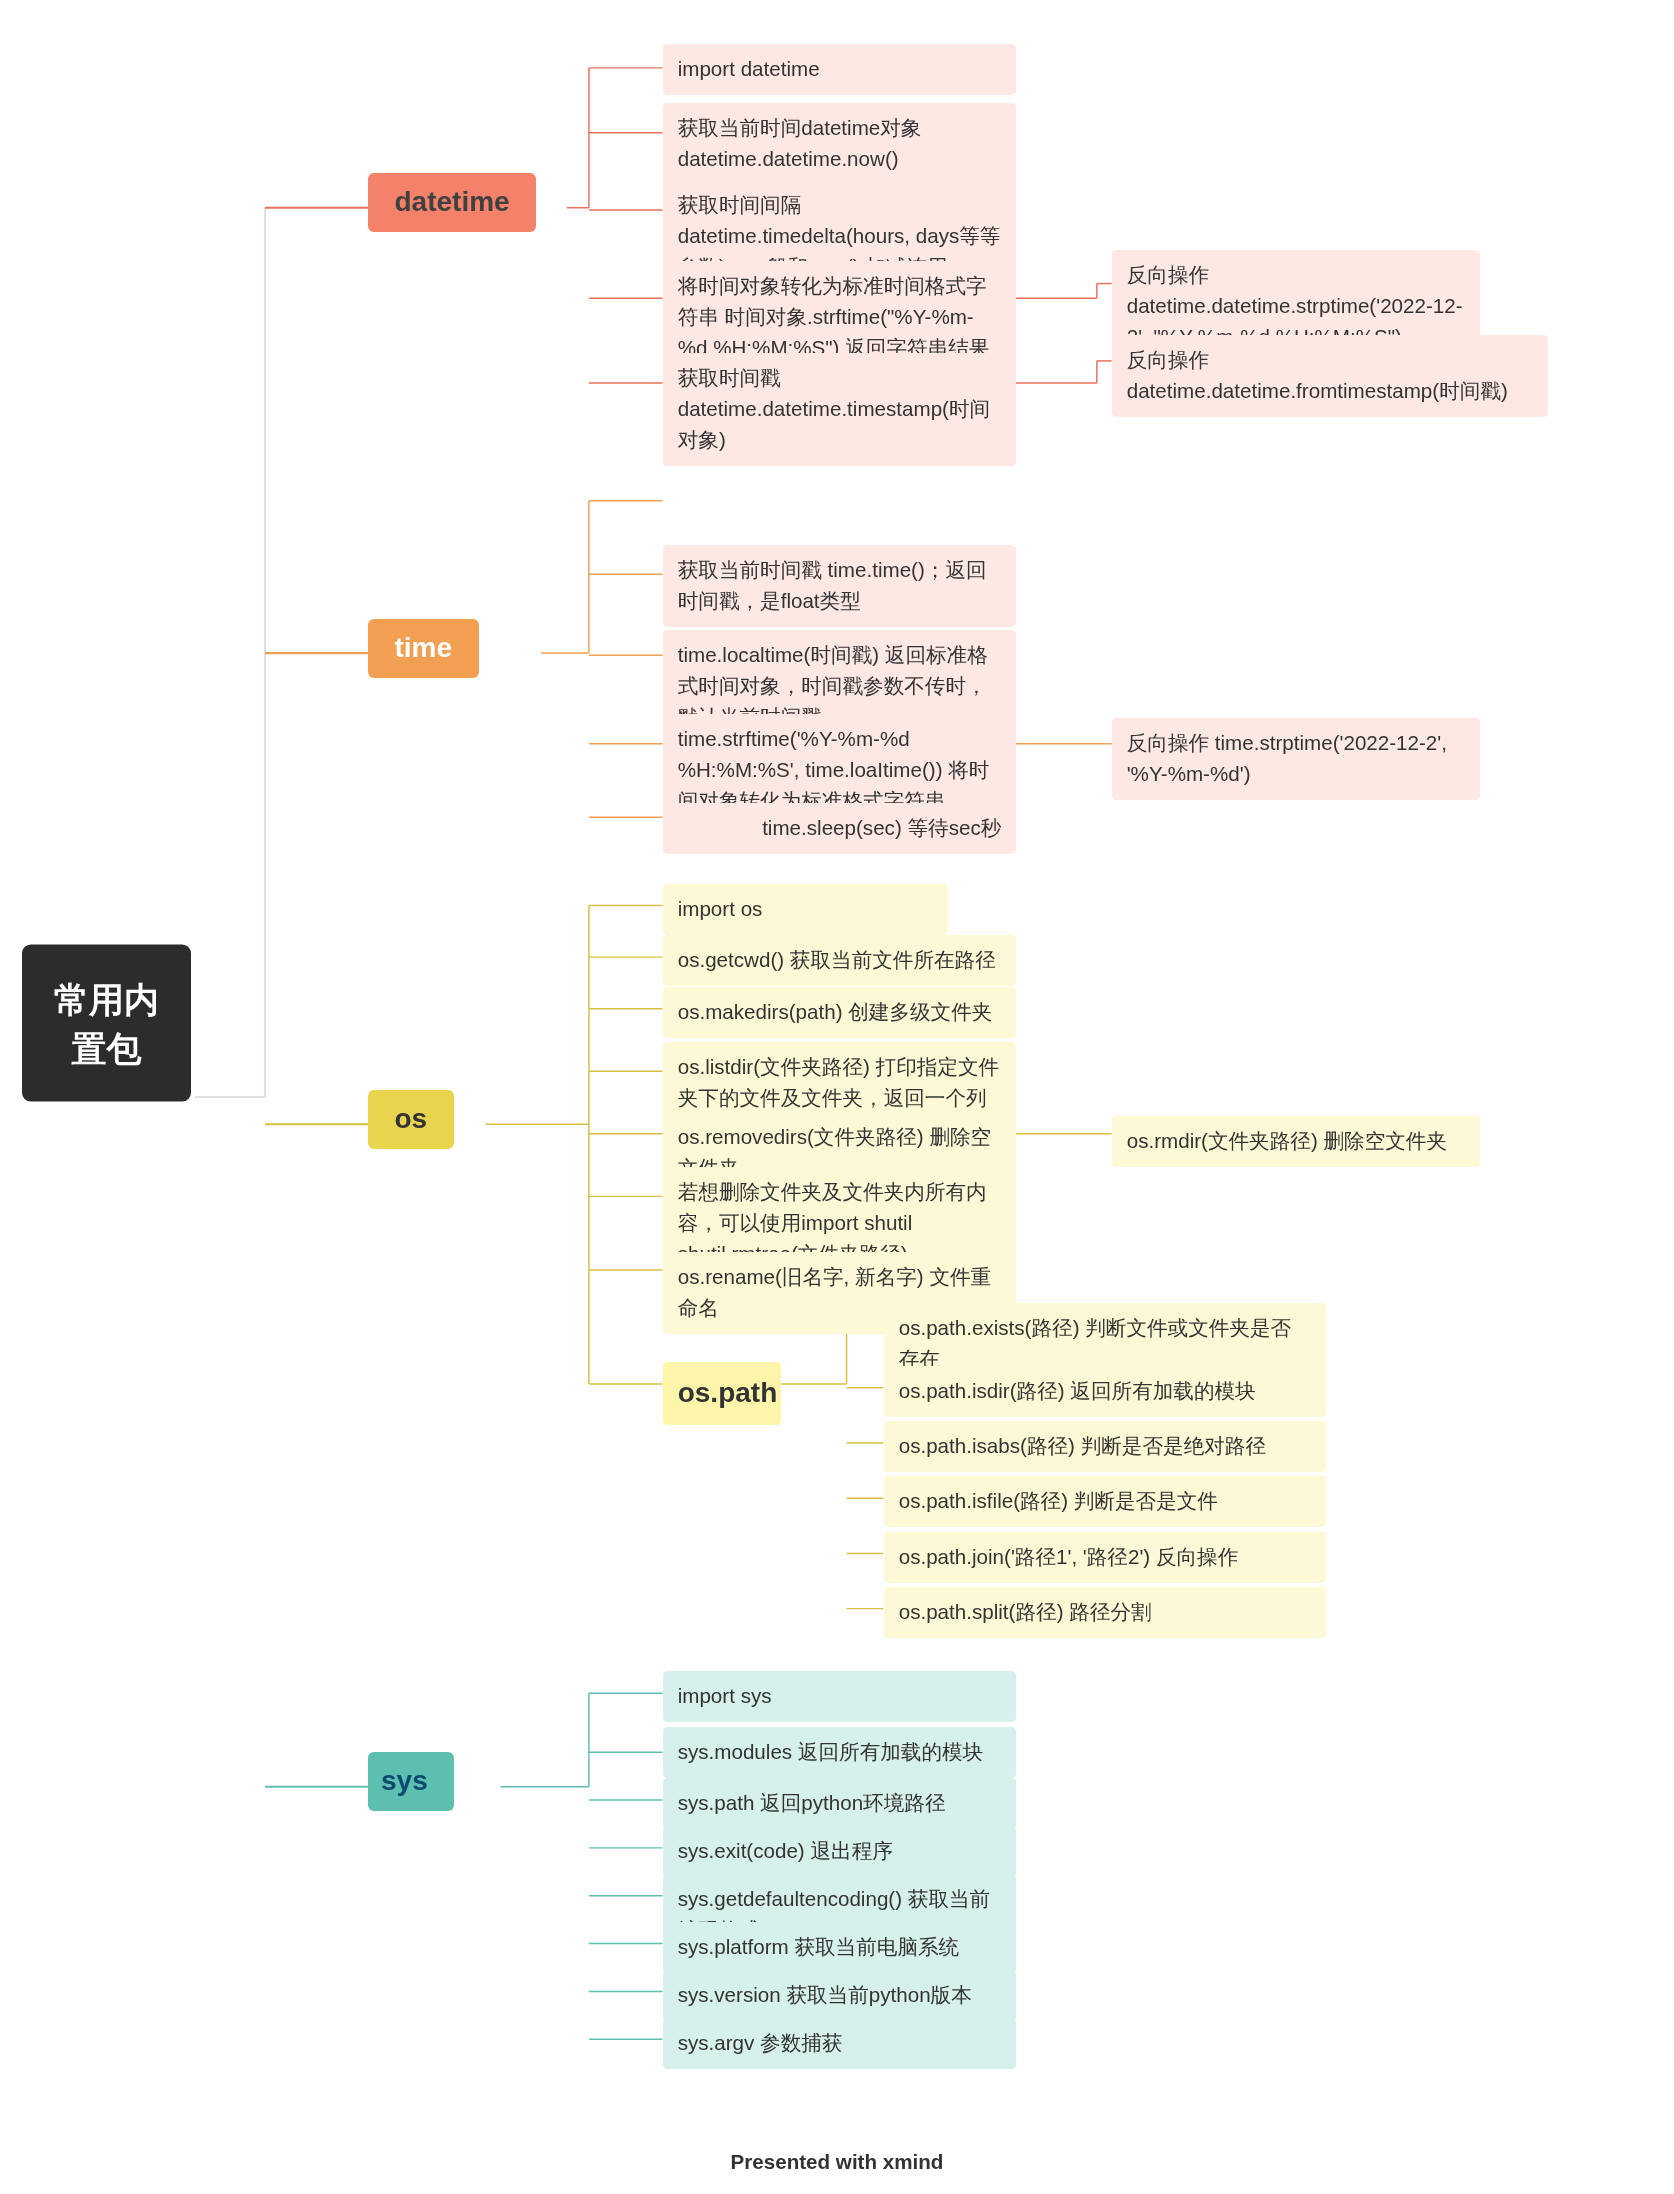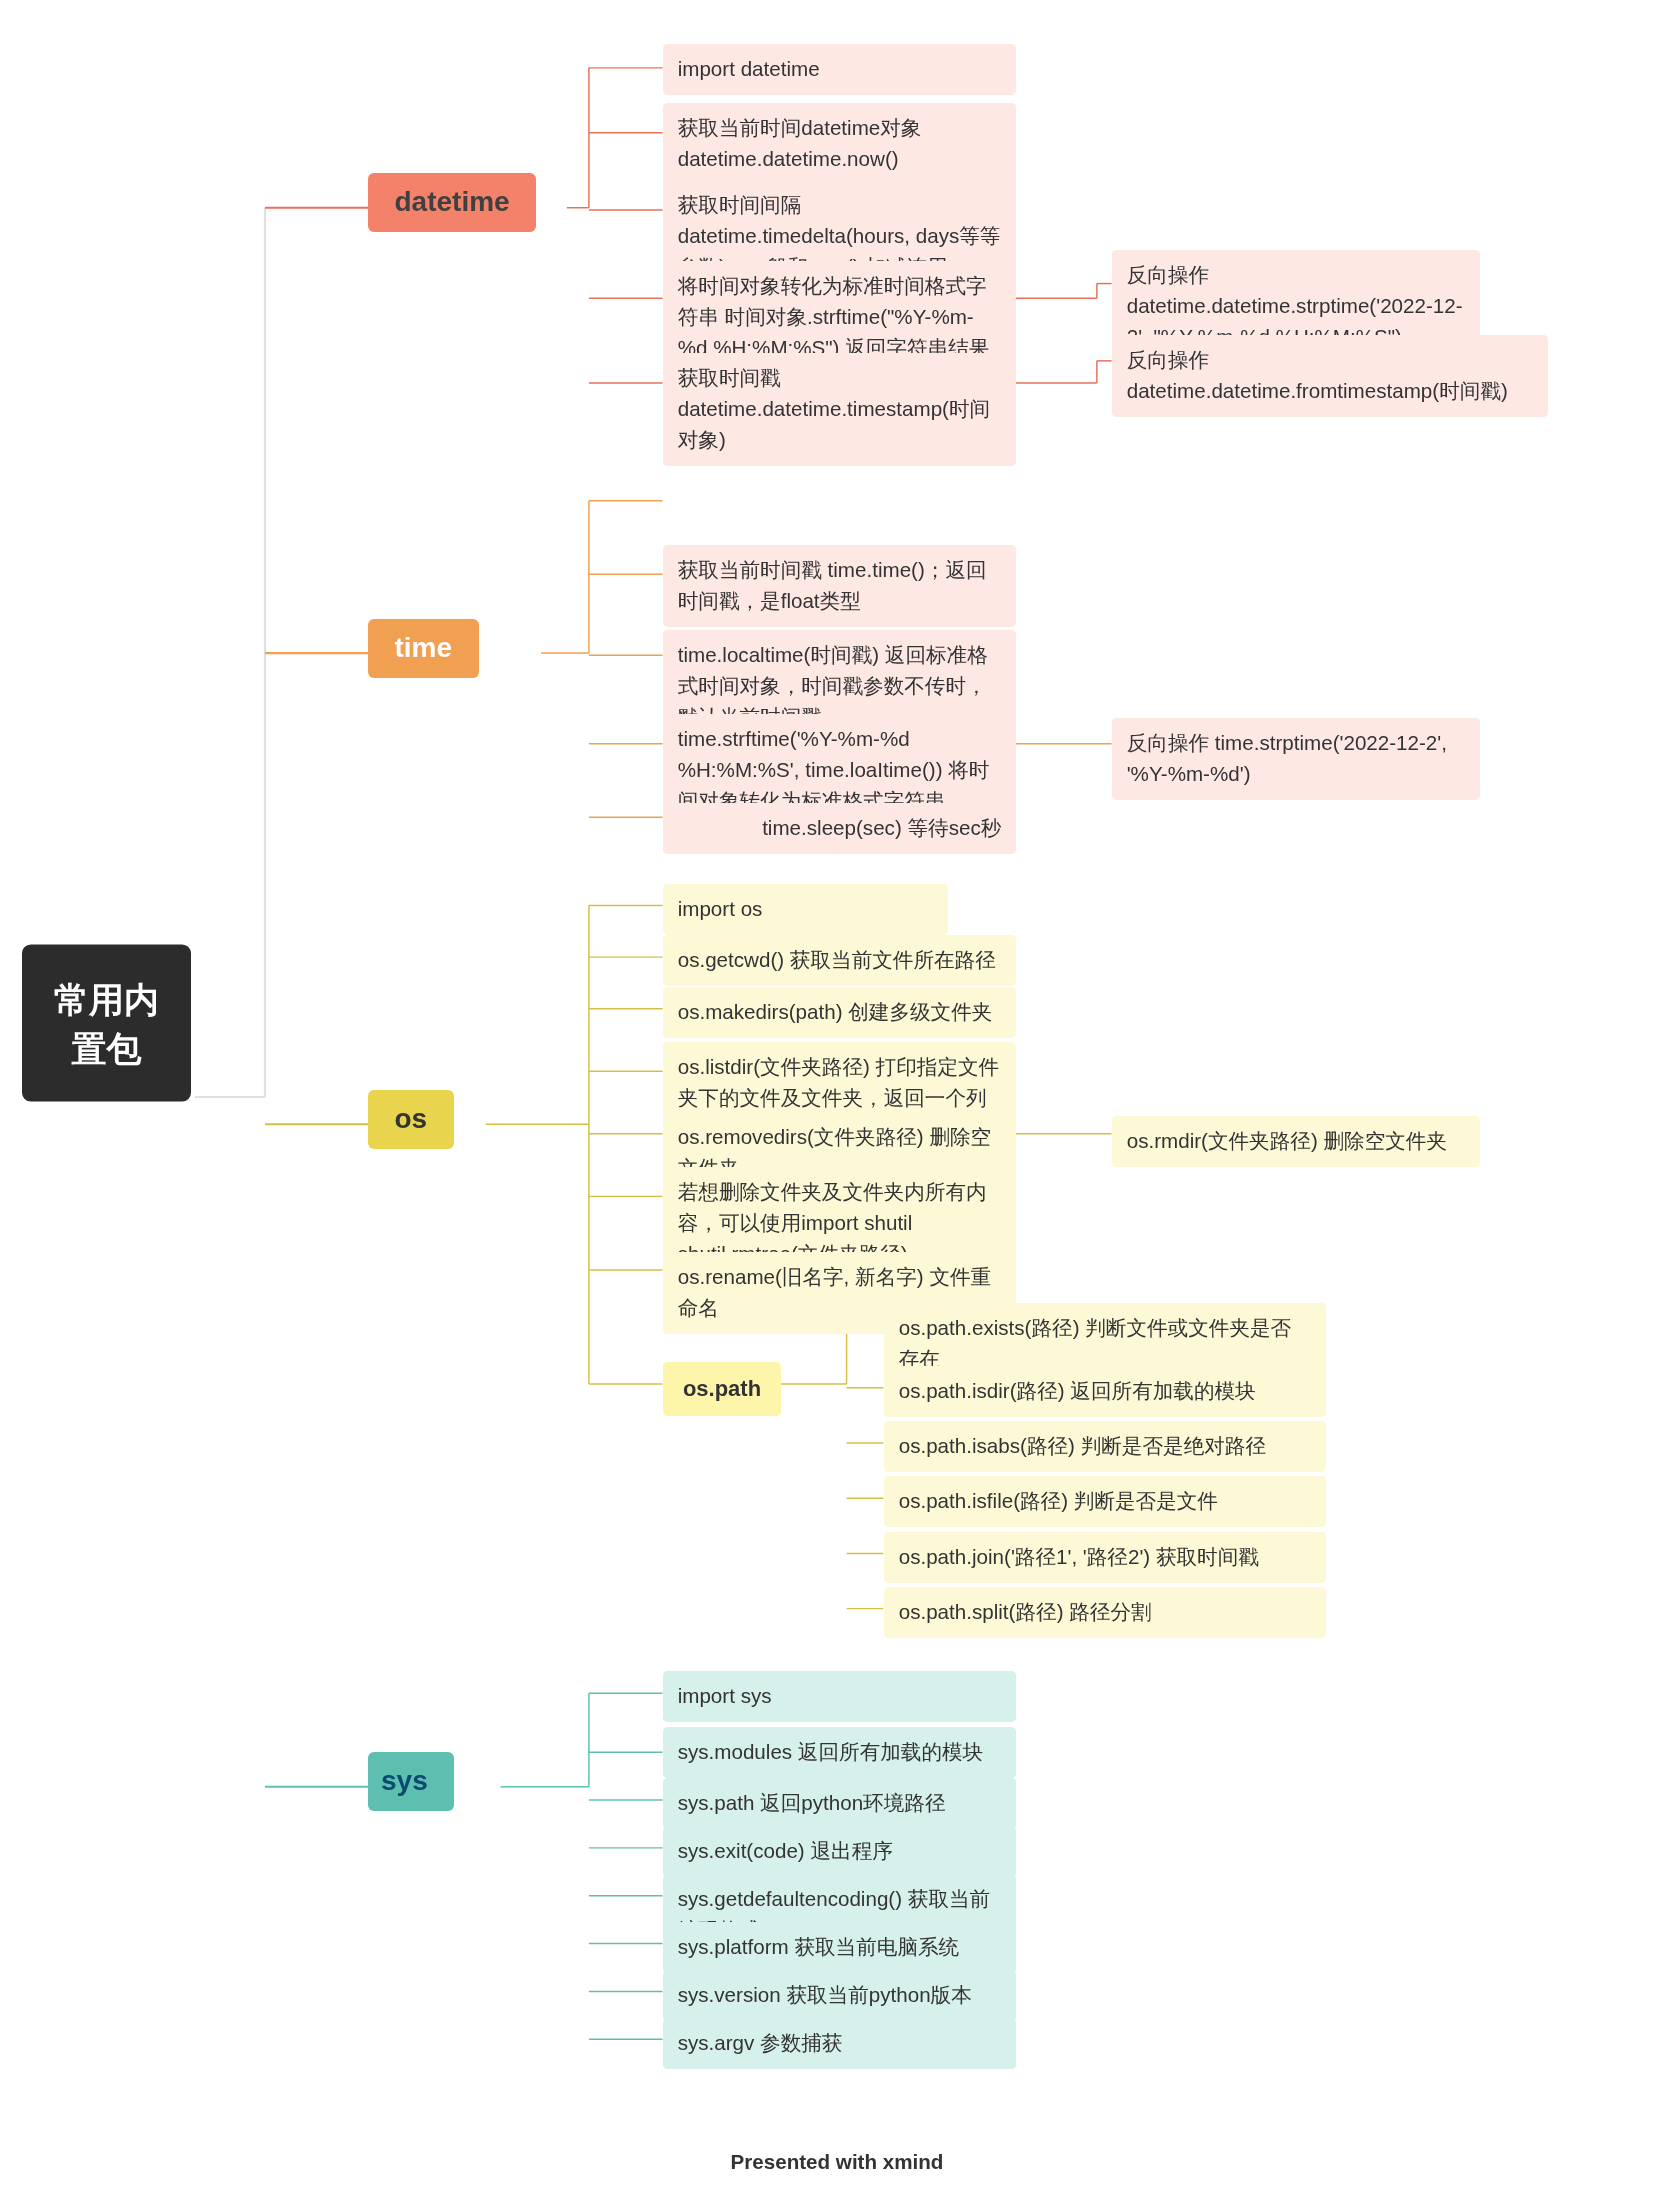--- a/index.html
+++ b/index.html
@@ -280,38 +280,38 @@
     <span>若想删除文件夹及文件夹内所有内容，可以使用import shutil  shutil.rmtree(文件夹路径)</span>
   </div>
   <div class="leaf-node leaf-os" style="left:663px; top:1252px; width:353px;">
     <span>os.rename(旧名字, 新名字)  文件重命名</span>
   </div>
 
   <div class="leaf-node leaf-os" style="left:1112px; top:1116px; width:368px; background:#fdf9d6;">
     <span>os.rmdir(文件夹路径)  删除空文件夹</span>
   </div>
 
-  <div class="leaf-node leaf-os" style="left:663px; top:1362px; width:118px; background:#fdf5aa; font-weight:bold; font-size:22px; text-align:center;">
+  <div class="leaf-node leaf-os" style="left:663px; top:1362px; width:118px; background:#fdf5aa; font-weight:bold; font-size:28px; text-align:center;">
     <span>os.path</span>
   </div>
 
   <div class="leaf-node leaf-ospath" style="left:884px; top:1303px; width:442px;">
     <span>os.path.exists(路径)  判断文件或文件夹是否存在</span>
   </div>
   <div class="leaf-node leaf-ospath" style="left:884px; top:1366px; width:442px;">
     <span>os.path.isdir(路径)  返回所有加载的模块</span>
   </div>
   <div class="leaf-node leaf-ospath" style="left:884px; top:1421px; width:442px;">
     <span>os.path.isabs(路径)  判断是否是绝对路径</span>
   </div>
   <div class="leaf-node leaf-ospath" style="left:884px; top:1476px; width:442px;">
     <span>os.path.isfile(路径)  判断是否是文件</span>
   </div>
   <div class="leaf-node leaf-ospath" style="left:884px; top:1532px; width:442px;">
-    <span>os.path.join('路径1',  '路径2')  获取时间戳</span>
+    <span>os.path.join('路径1',  '路径2')  反向操作</span>
   </div>
   <div class="leaf-node leaf-ospath" style="left:884px; top:1587px; width:442px;">
     <span>os.path.split(路径)  路径分割</span>
   </div>
 
   <div class="category-node sys">
     <span>sys</span>
   </div>
 
   <div class="leaf-node leaf-sys" style="left:663px; top:1671px; width:353px;">

